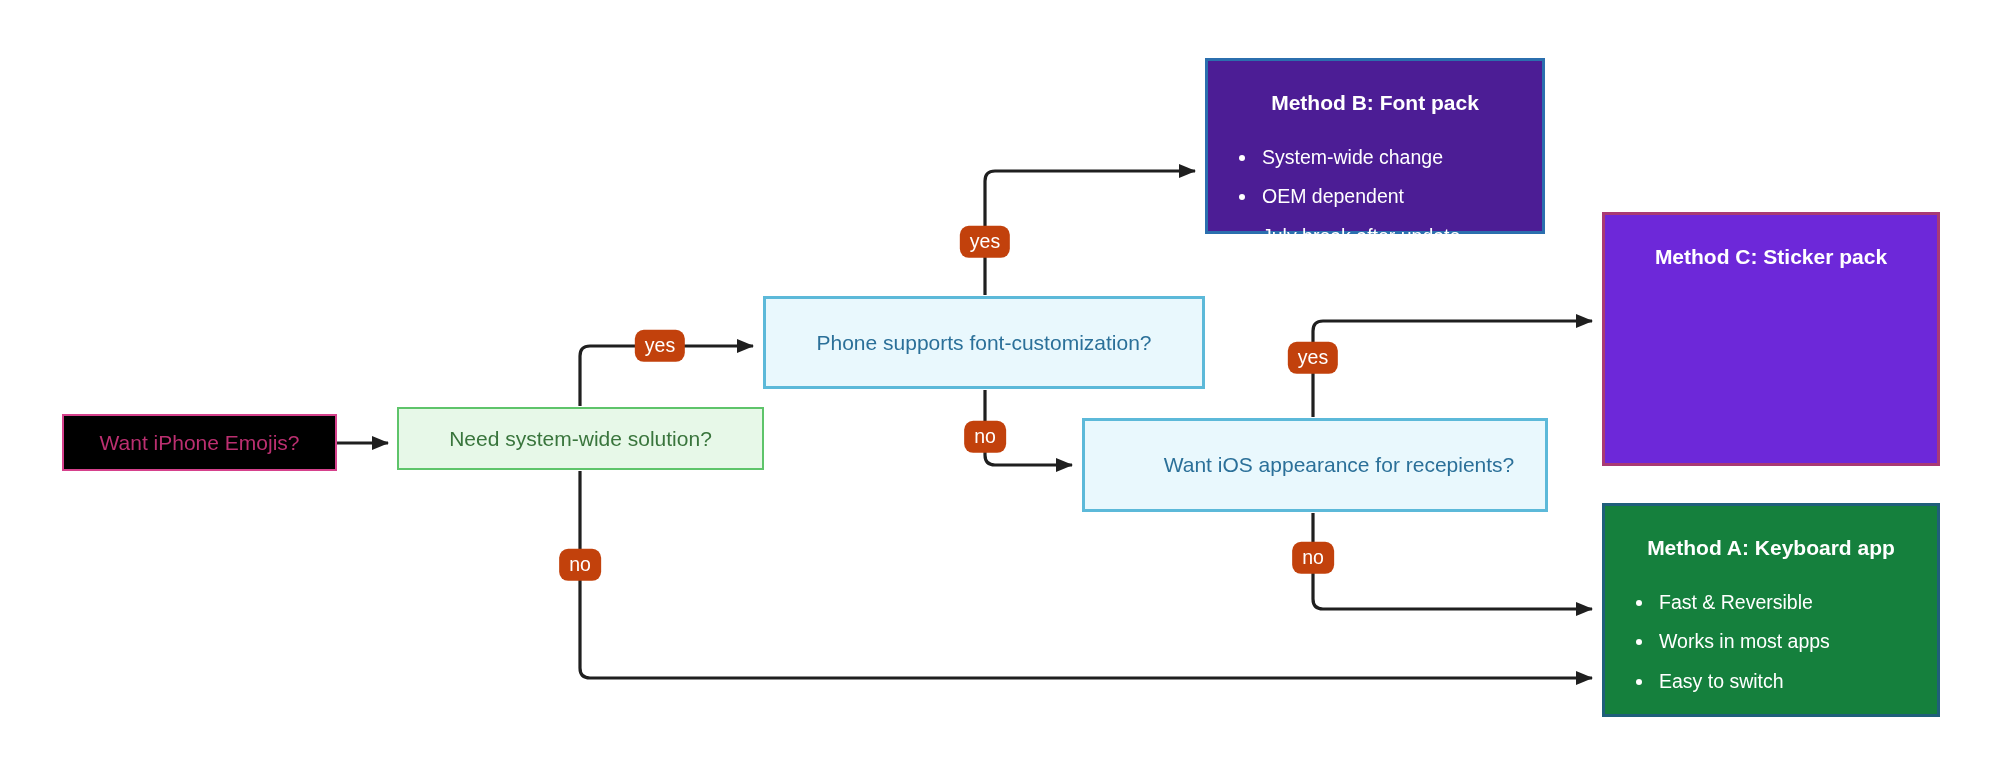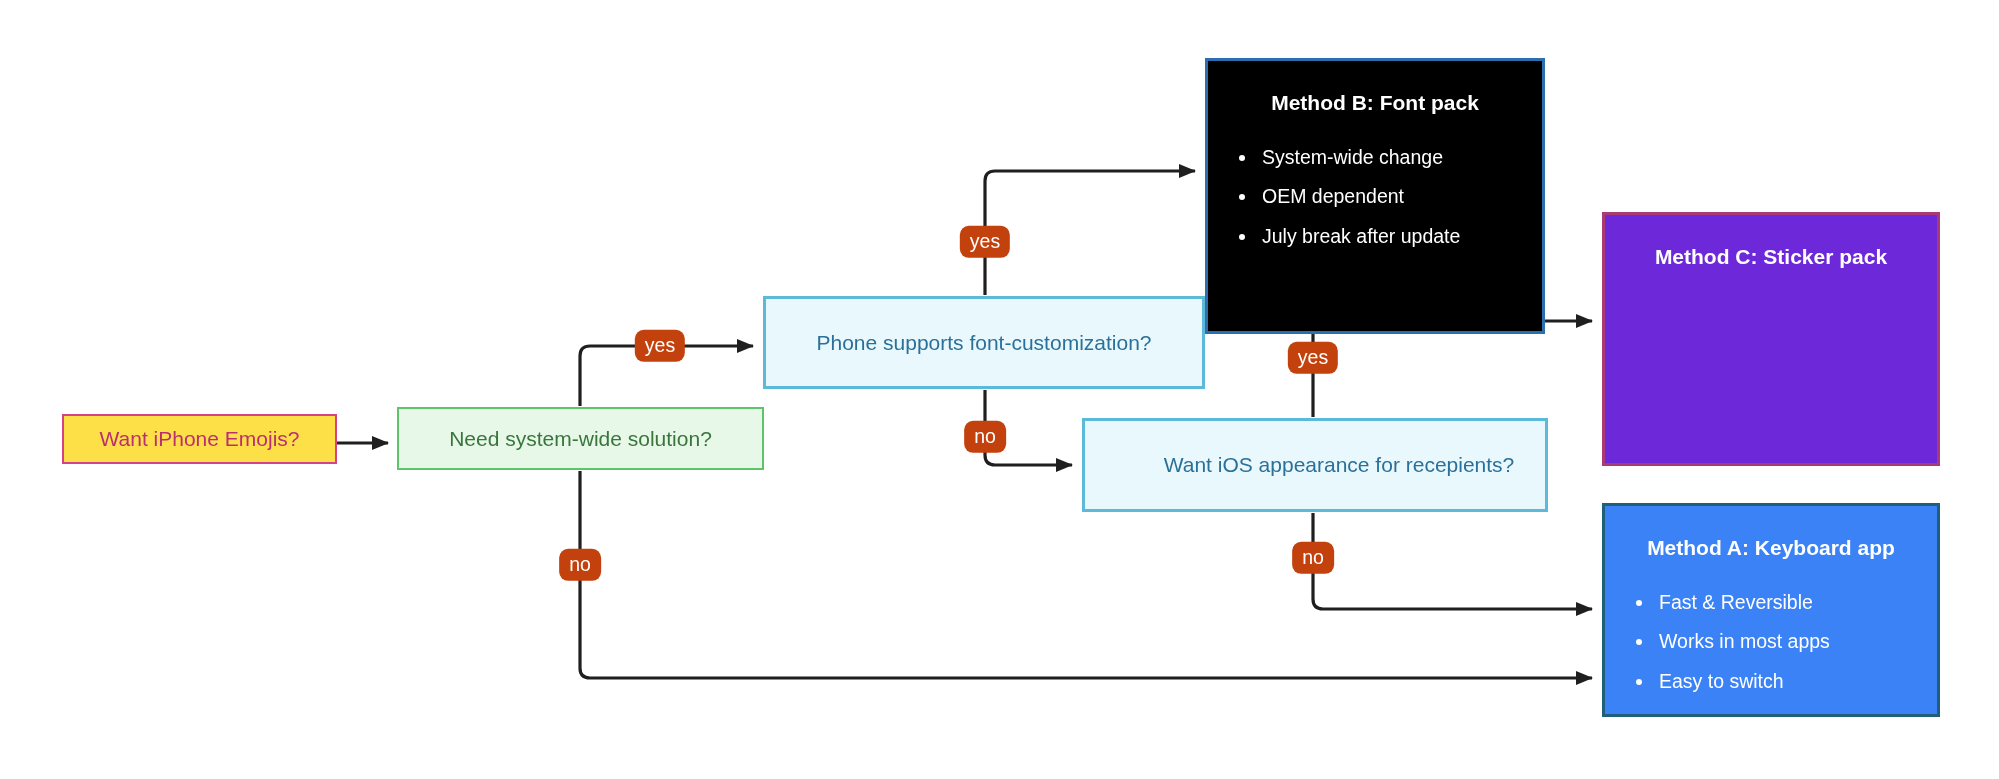--- a/index.html
+++ b/index.html
@@ -16,22 +16,22 @@
   .node {
     position: absolute;
     box-sizing: border-box;
     display: flex;
     align-items: center;
     justify-content: center;
     text-align: center;
     font-size: 21px;
     line-height: 1.2;
   }
-  #n-start  { left: 62px;   top: 414px; width: 275px; height: 50px;
-              background: #fde047; border: 2.5px solid #d6418c; color: #bb2f70; }
+  #n-start  { left: 62px;   top: 414px; width: 275px; height: 57px;
+              background: #000000; border: 2.5px solid #d6418c; color: #bb2f70; }
   #n-system { left: 397px;  top: 407px; width: 367px; height: 63px;
               background: #e7f8e8; border: 2.5px solid #5ec46a; color: #39753c; }
   #n-font   { left: 763px;  top: 296px; width: 442px; height: 93px;
               background: #e9f8fd; border: 3px solid #5cb9d9; color: #2b7099; }
   #n-ios    { left: 1082px; top: 418px; width: 466px; height: 94px;
               background: #e9f8fd; border: 3px solid #5cb9d9; color: #2b7099; padding-left: 48px; }
 
   .method {
     position: absolute;
     box-sizing: border-box;
@@ -39,29 +39,29 @@
     padding: 22px 24px 0 24px;
   }
   .method .m-title {
     text-align: center;
     font-weight: bold;
     font-size: 21px;
     margin: 8px 0 0 0;
   }
   .method ul { margin: 30px 0 0 0; padding-left: 26px; }
   .method li { font-size: 19.5px; margin-bottom: 14px; line-height: 1.3; padding-left: 4px; }
-  #n-methodb { left: 1205px; top: 58px;  width: 340px; height: 276px;
-               background: #000000; border: 3px solid #2b6fae; }
+  #n-methodb { left: 1205px; top: 58px;  width: 340px; height: 176px;
+               background: #4c1d95; border: 3px solid #2b6fae; }
   #n-methodc { left: 1602px; top: 212px; width: 338px; height: 254px;
                background: #6d28d9; border: 3px solid #a93a74; }
   #n-methodc ul { margin-top: 24px; }
   #n-methodc li { margin-bottom: 12px; }
   #n-methodc li:first-child { max-width: 205px; }
   #n-methoda { left: 1602px; top: 503px; width: 338px; height: 214px;
-               background: #3b82f6; border: 3px solid #1f5f7a; }
+               background: #15803d; border: 3px solid #1f5f7a; }
 
   .edge-label {
     position: absolute;
     transform: translate(-50%, -50%);
     background: #c2410c;
     color: #ffffff;
     font-size: 19.5px;
     line-height: 1.15;
     padding: 4px 10px 6px 10px;
     border-radius: 9px;

